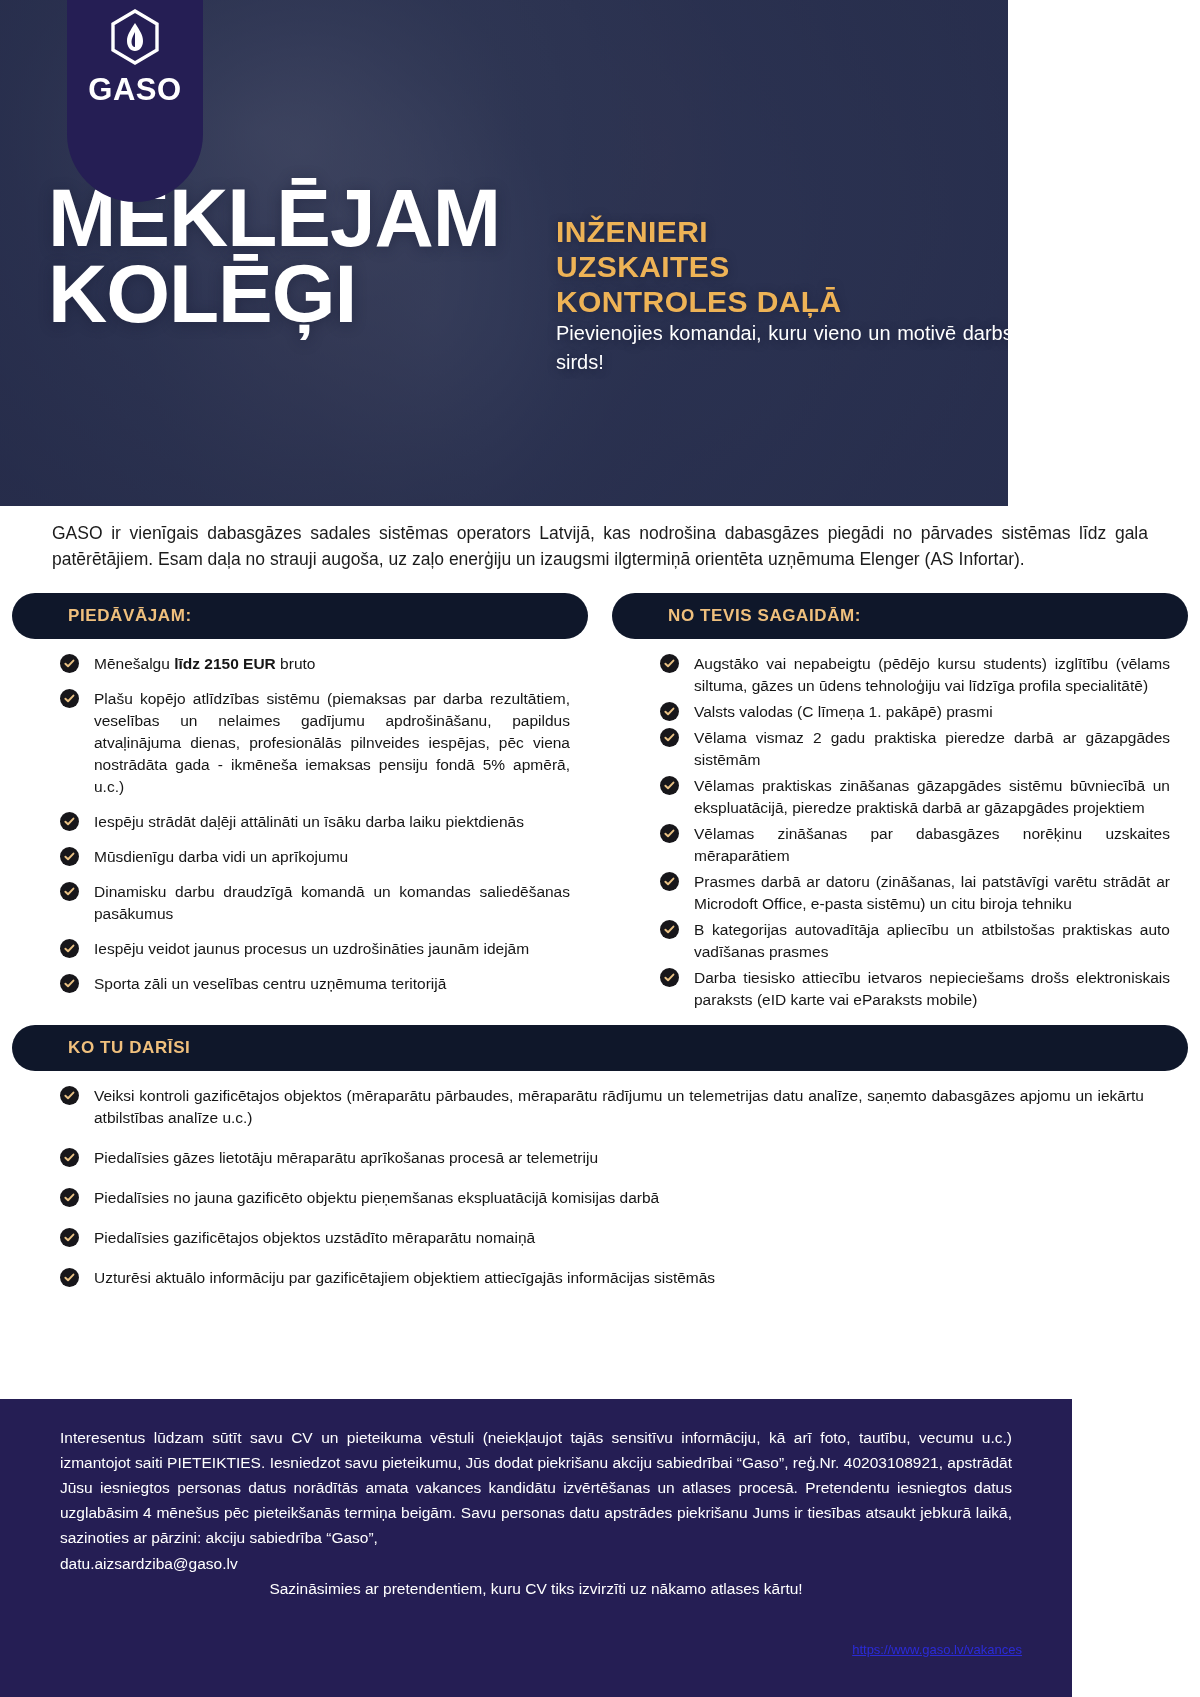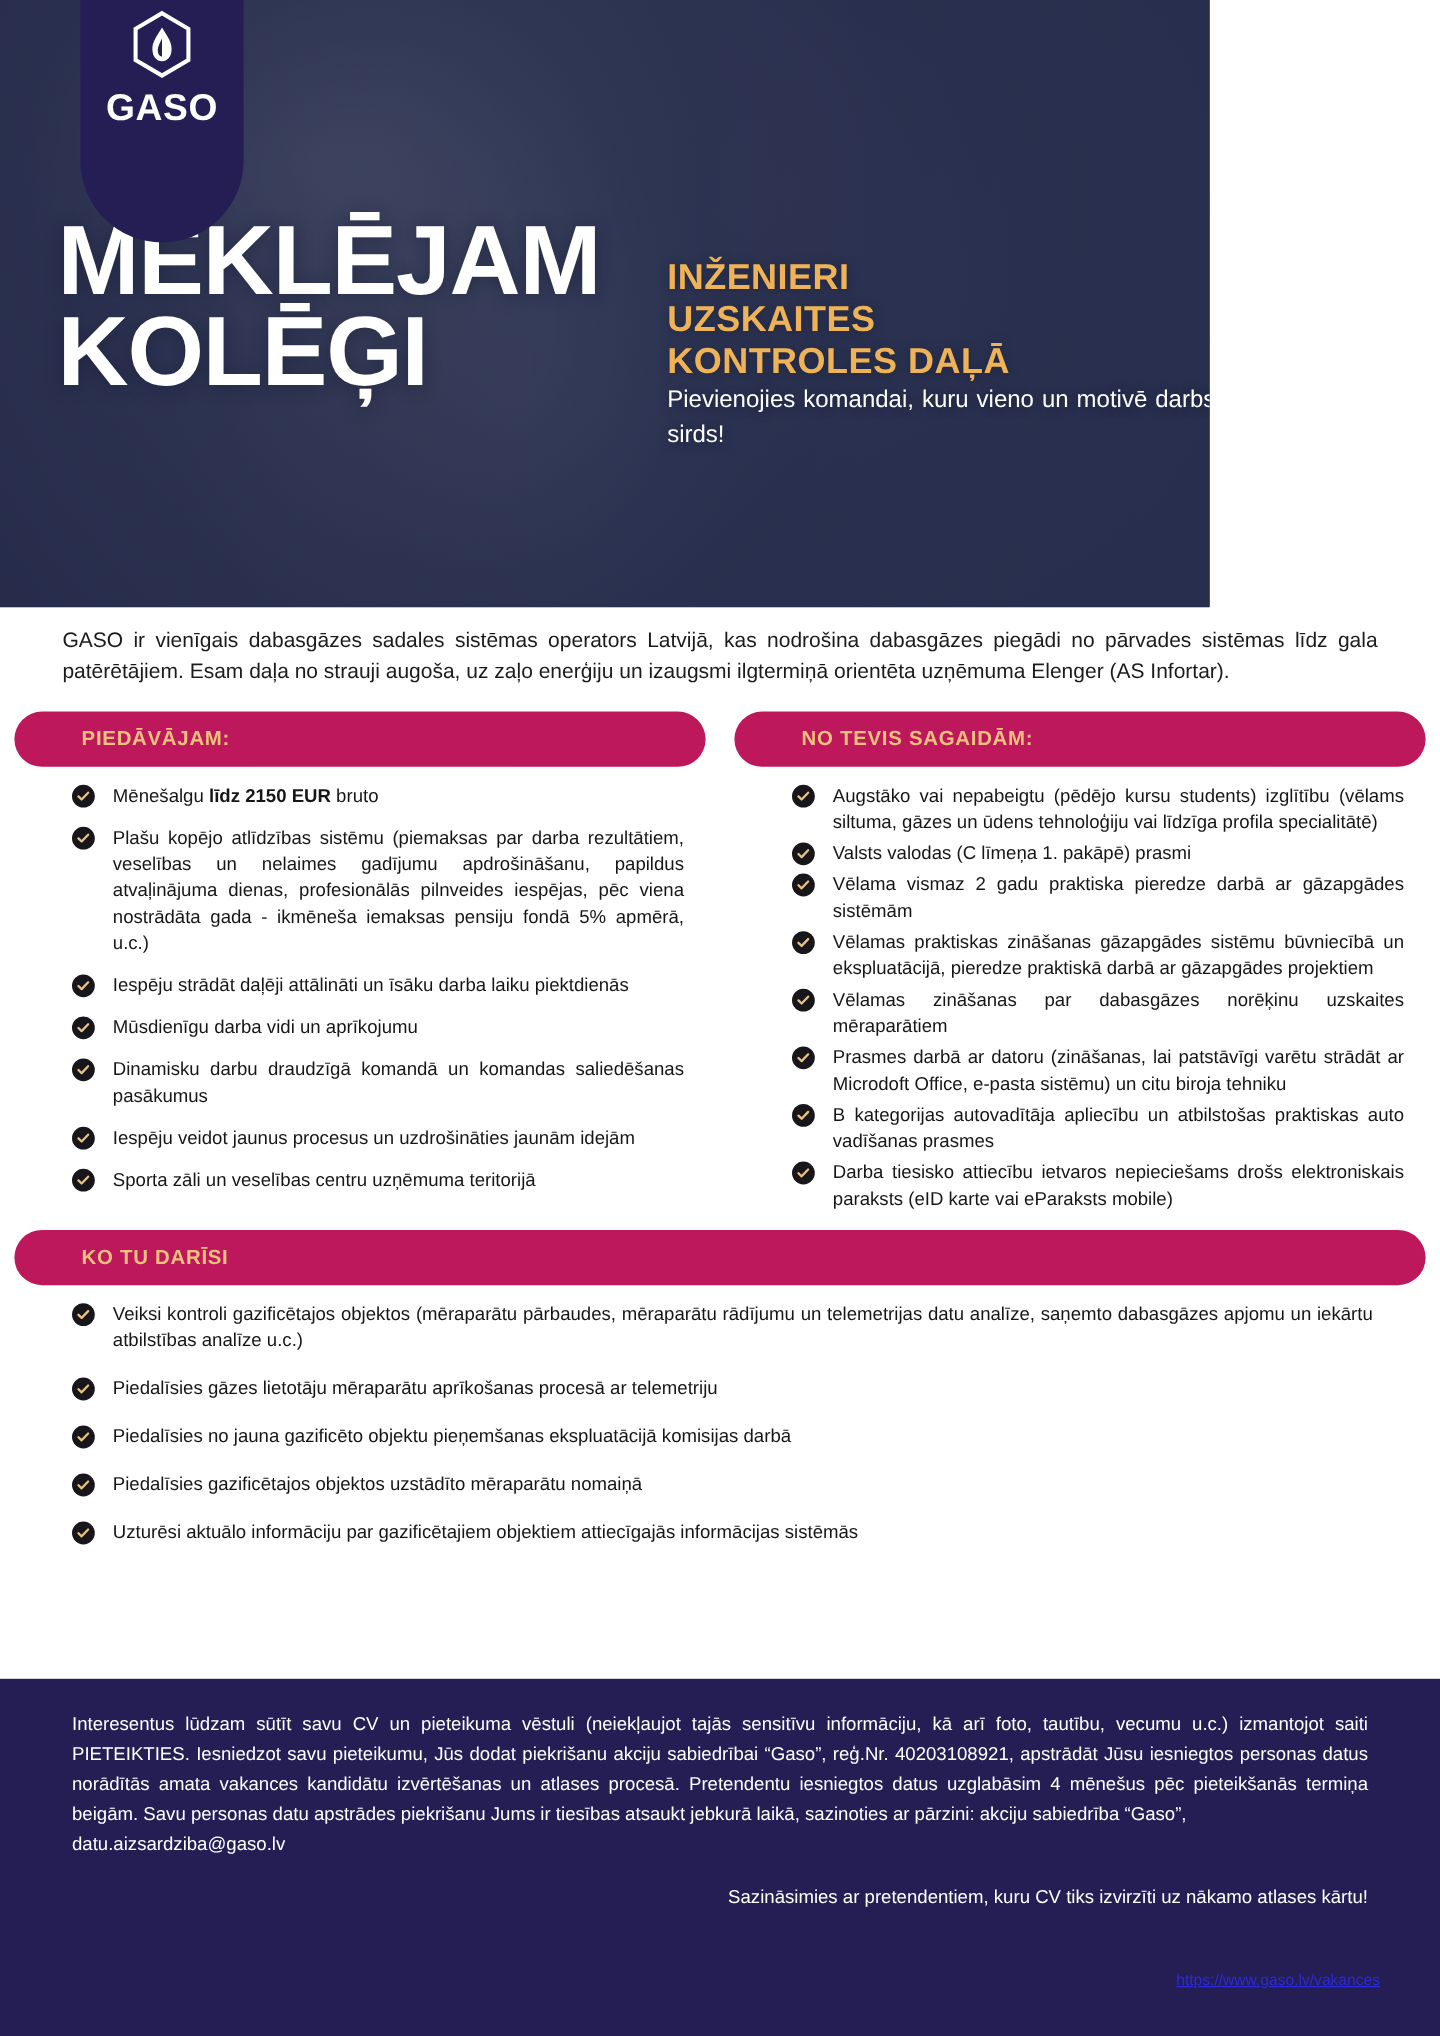--- a/index.html
+++ b/index.html
@@ -113,21 +113,21 @@
   .intro {
     padding: 14px 52px 8px 52px;
     color: #1b1b1b;
     font-size: 17.5px;
     line-height: 1.5;
     text-align: justify;
   }
 
   
   .bar {
-    background: #be185d;
+    background: #0f172a;
     color: #f0c07d;
     font-size: 17px;
     font-weight: bold;
     letter-spacing: .6px;
     border-radius: 26px;
     padding: 13px 0 13px 56px;
   }
   .bar.full { margin: 10px 12px 0 12px; }
 
   .cols {
@@ -170,36 +170,36 @@
   }
   .tick svg { display: block; }
 
   b.strong { font-weight: bold; }
 
   
   .footer {
     position: absolute;
     left: 0;
     bottom: 0;
-    width: 1200px;
+    width: 1072px;
     height: 298px;
     background: #251e54;
     color: #ffffff;
     padding: 26px 60px 10px 60px;
   }
   .footer p {
     font-size: 15.5px;
     line-height: 1.62;
     text-align: justify;
   }
   .footer .email { text-align: left; }
   .footer .closing {
-    margin-top: 18px;
+    margin-top: 0;
     font-size: 15.5px;
-    text-align: right;
+    text-align: center;
   }
   .footer-link {
     position: absolute;
     right: 50px;
     bottom: 40px;
     color: #2b2bd8;
     font-size: 13px;
     text-decoration: underline;
     word-break: break-all;
   }

